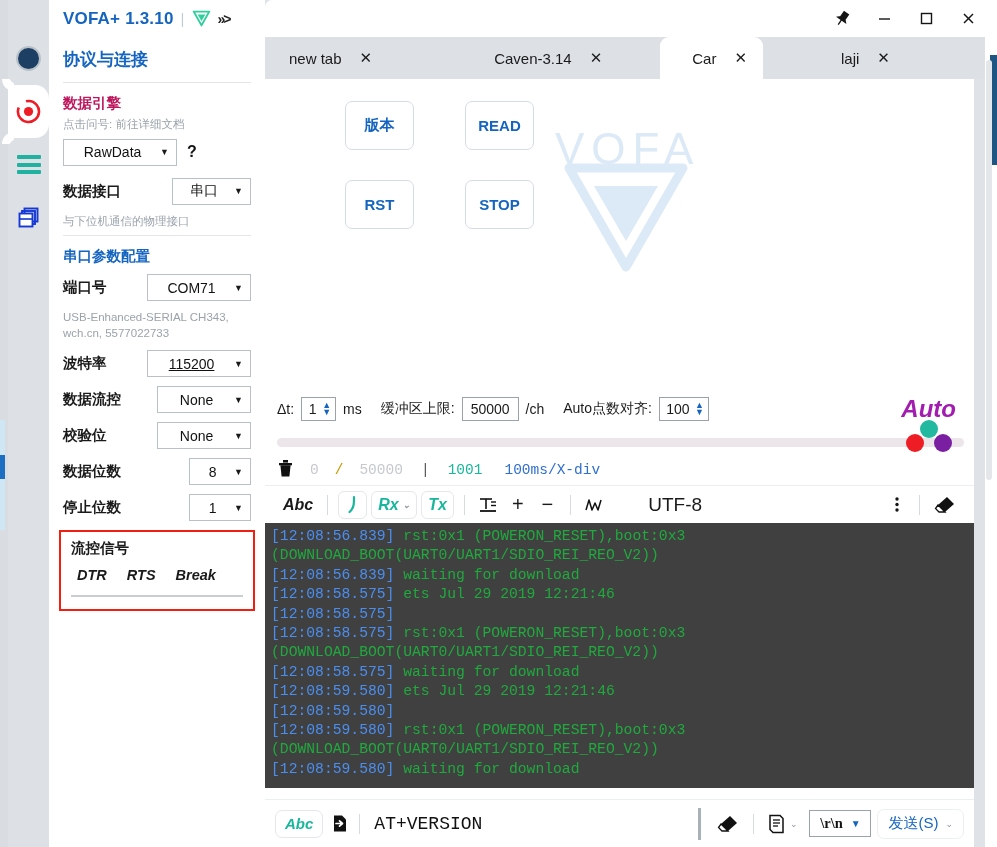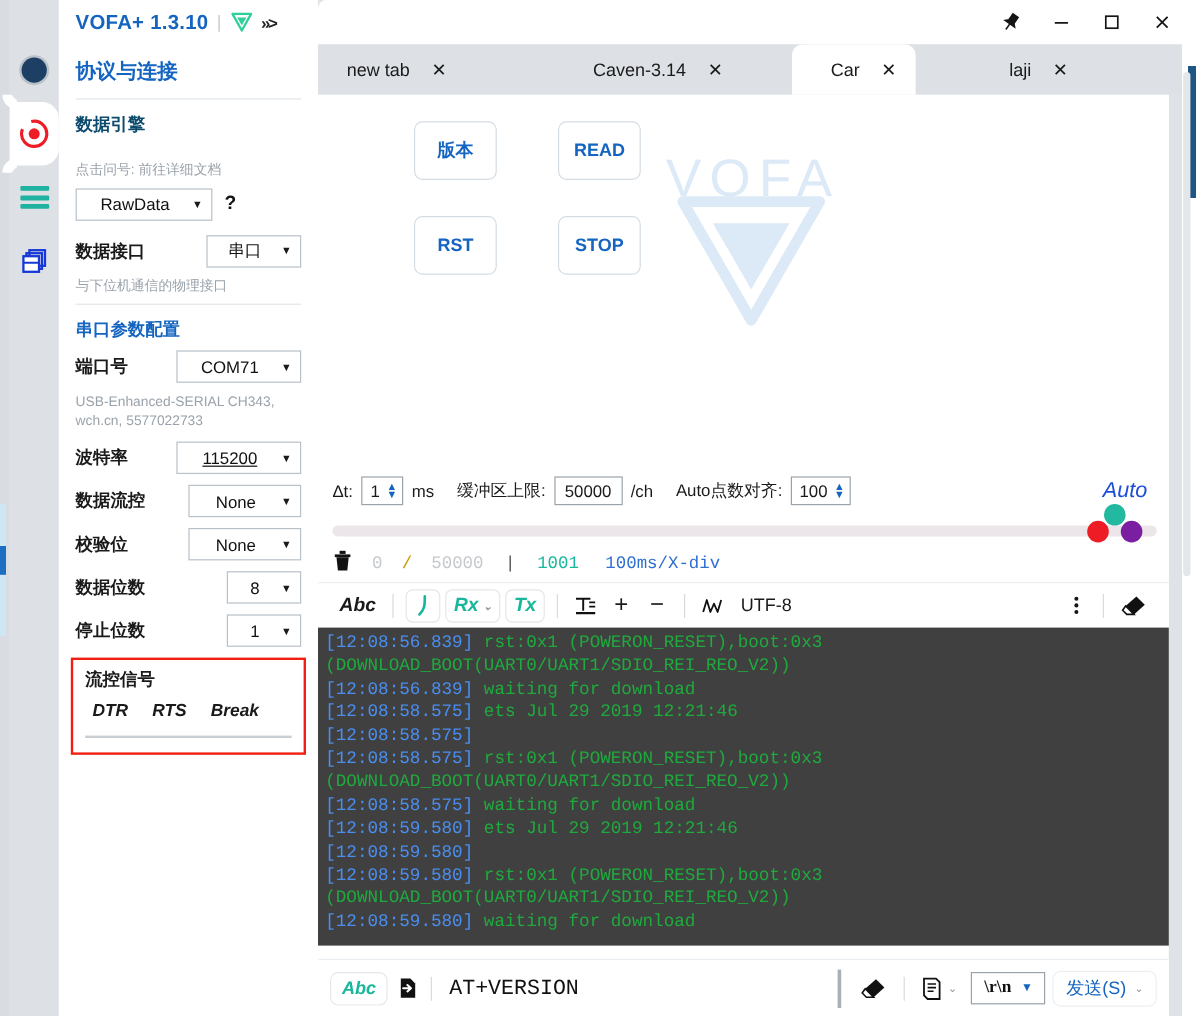--- a/index.html
+++ b/index.html
@@ -63,21 +63,21 @@
   }
   .brand-sep { color: #c5cdd4; font-size: 15px; }
   .vlogo { width: 19px; height: 19px; }
   .chevrons { font-size: 14px; color: #222; letter-spacing: -2px; font-weight: bold; }
 
   .side-h1 {
     font-size: 17px; font-weight: bold; color: #1565c0;
     padding: 11px 0 9px 0;
   }
   .hr { height: 1px; background: #e2e6ea; margin: 2px 0 11px 0; }
-  .side-h2 { font-size: 14.5px; font-weight: bold; color: #0c4a6e; margin-bottom: 22px; }
+  .side-h2 { font-size: 14.5px; font-weight: bold; color: #be185d; margin-bottom: 4px; }
   .side-h2.blue { color: #1565c0; }
   .hint { font-size: 11.5px; color: #9aa3ab; line-height: 1.35; margin: 1px 0 6px 0; }
 
   .row {
     display: flex; align-items: center; justify-content: space-between;
     margin-bottom: 9px; gap: 6px;
   }
   .row-label { font-size: 14.5px; color: #1a1a1a; font-weight: bold; white-space: nowrap; }
   .sel {
     border: 1px solid #b8c0c8; background: #fff; height: 27px;
@@ -164,21 +164,21 @@
   .parambar {
     display: flex; align-items: center; gap: 7px;
     height: 41px; padding: 0 12px; background: #ffffff;
     font-size: 14px; color: #1a1a1a;
   }
   .numbox {
     border: 1px solid #9aa3ab; height: 24px; background: #fff;
     display: flex; align-items: center; padding: 0 4px; font-size: 14px;
   }
   .spin { display: flex; flex-direction: column; line-height: 7px; margin-left: 3px; color: #1565c0; font-size: 9px; }
-  .auto-lbl { font-size: 18px; font-style: italic; font-weight: normal; color: #1d4ed8; margin-left: auto; padding-right: 6px; }
+  .auto-lbl { font-size: 24px; font-style: italic; font-weight: bold; color: #a21caf; margin-left: auto; padding-right: 6px; }
 
   .slider-row { position: relative; height: 26px; padding: 0 12px; background:#fff; }
   .slider-track { position: absolute; left: 12px; right: 10px; top: 9px; height: 9px; background: #ece6ea; border-radius: 5px; }
   .dotg { position: absolute; width: 18px; height: 18px; border-radius: 50%; }
 
   .statusbar {
     display: flex; align-items: center; gap: 0; height: 30px; padding: 0 12px;
     font-family: "Liberation Mono", monospace; font-size: 14.5px; background:#fff;
   }
   .st-dim { color: #c5c9cd; }
@@ -553,21 +553,21 @@
           </svg>
         </span>
         <span class="tt" style="font-size:20px;padding:0 9px;">+</span>
         <span class="tt" style="font-size:20px;padding:0 9px;">−</span>
         <span class="vdiv"></span>
         <span class="tt">
           <svg width="20" height="16" viewBox="0 0 20 16">
               <path d="M1 13 L4 3 L7 13 L10 6 L13 13 L16 3" fill="none" stroke="#111" stroke-width="1.5" stroke-linejoin="round"></path>
             </svg>
         </span>
-        <span class="tt" style="font-size:15px;">UTF-8</span>
+        <span class="tt" style="font-size:19px;margin-left:31px;">UTF-8</span>
         <span style="margin-left:auto;"></span>
         <span class="tt">
           <svg width="4" height="17" viewBox="0 0 4 17">
               <circle cx="2" cy="3" r="1.7" fill="#151515"></circle>
               <circle cx="2" cy="8.5" r="1.7" fill="#151515"></circle>
               <circle cx="2" cy="14" r="1.7" fill="#151515"></circle>
             </svg>
         </span>
         <span class="vdiv"></span>
         <span class="tt">

